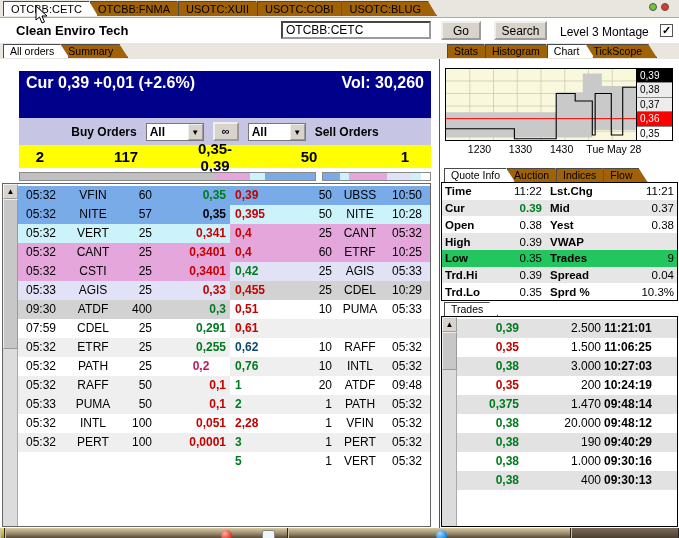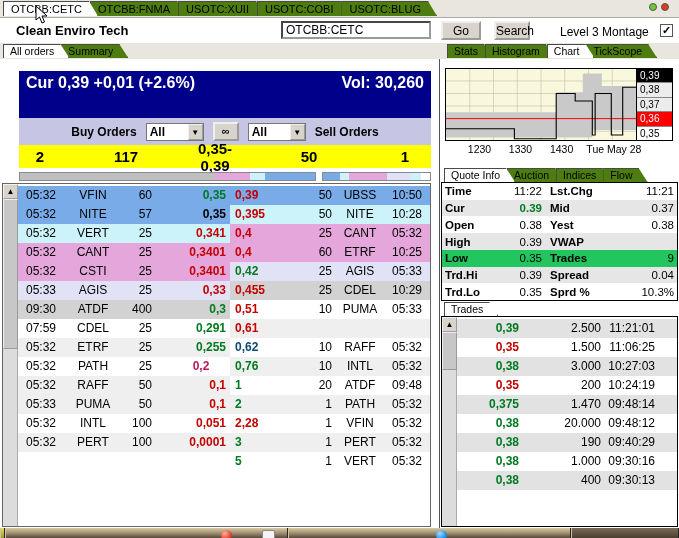--- a/index.html
+++ b/index.html
@@ -8,38 +8,38 @@
     position:relative; overflow:hidden;
     background:#E9E6DF;
     font-family:"Liberation Sans", sans-serif;
     font-size:11px; color:#000;
   }
   
   .tabrow { position:absolute; display:flex; align-items:flex-end; }
   .ftab {
     position:relative; height:15px; line-height:14px;
     padding:0 15px 0 7px; margin-right:-8px;
-    background:#4d7c0f; border:1px solid #4a4a4a; border-bottom:none;
+    background:#a16207; border:1px solid #4a4a4a; border-bottom:none;
     clip-path:polygon(0 0, calc(100% - 9px) 0, 100% 100%, 0 100%);
     font-size:11px; white-space:nowrap; cursor:default;
   }
   .ftab.active { background:#FFFFFF; z-index:3; font-weight:normal; }
   .ftab.sm { height:14px; line-height:13px; font-size:10.5px; padding:0 14px 0 6px; }
   
   #header { position:absolute; top:17px; left:0; width:679px; height:26px;
             background:#fff; border-top:1px solid #aaa; }
   #page-title { position:absolute; left:16px; top:5px; font-size:13px; font-weight:bold; }
   #symbol-input { position:absolute; left:281px; top:3px; width:150px; height:18px;
             border:2px inset #9a9a9a; font-size:12px; padding:0 3px;
             font-family:"Liberation Sans", sans-serif; }
   .btn { position:absolute; top:3px; height:19px; background:#D8D4CC;
          border:2px outset #efefef; font-size:12px;
          font-family:"Liberation Sans", sans-serif; cursor:default; text-align:center; }
   #go-btn { left:441px; width:40px; }
-  #search-btn { left:494px; width:36px;text-align:center; }
+  #search-btn { left:494px; width:53px;text-align:center; }
   #level3-label { position:absolute; left:560px; top:7px; font-size:12px; }
   #level3-check { position:absolute; left:660px; top:6px; width:13px; height:13px;
          border:1px solid #555; background:#fff; font-size:11px; line-height:11px;
          text-align:center; font-weight:bold; }
   
   .dot { position:absolute; top:3px; width:8px; height:8px; border-radius:50%;
          border:1px solid #555; }
   
   #main-bg { position:absolute; top:59px; left:0; width:679px; height:469px; background:#fff; }
   #panel-divider { position:absolute; top:59px; left:439px; width:1px; height:469px; background:#555; }
@@ -108,21 +108,21 @@
   .qrow { flex:1; display:flex; align-items:center; font-size:11.5px; padding:0 3px; }
   .qrow .l { font-weight:bold; }
   .qrow .l1 { width:47px; } .qrow .v1 { width:50px; text-align:right; }
   .qrow .l2 { width:62px; padding-left:8px; } .qrow .v2 { flex:1; text-align:right; }
   #trades-box { position:absolute; top:316px; left:441px; width:237px; height:211px;
          border:1px solid #000; background:#fff; display:flex; }
   #trades-rows { flex:1; padding-top:2px; overflow:hidden; }
   .trow { display:flex; height:19px; line-height:19px; font-size:12px; }
   .trow .p { width:62px; text-align:right; font-weight:bold; }
   .trow .s { width:82px; text-align:right; }
-  .trow .t { flex:1; text-align:right; padding-right:22px; }
+  .trow .t { flex:1; text-align:center; padding-right:22px;font-weight:bold; }
   
   #taskbar { position:absolute; top:528px; left:0; width:679px; height:10px;
          background:#3A322A; overflow:hidden; }
   .tb-seg { position:absolute; top:0; height:10px;
          background:linear-gradient(#D9CBA6, #9A8A6A 55%, #55483A);
          border-right:1px solid #2A241E; border-left:1px solid #CFC2A0; }
   .tb-seg.dark { background:linear-gradient(#7A6C58, #4A3E32); }
   .tb-seg.start { background:linear-gradient(#E6E05A, #9A9A30); }
   .tb-ic { position:absolute; top:2px; border-radius:50%; width:11px; height:11px; }
   .tb-ic.red { background:radial-gradient(circle at 35% 30%, #FFB0A0, #E04030 60%, #902010); }

